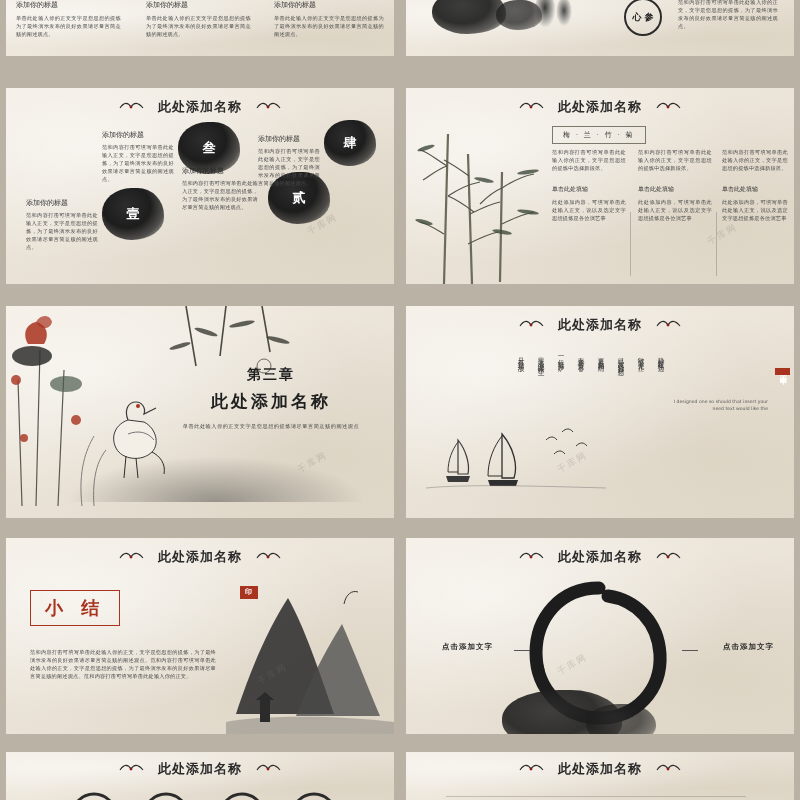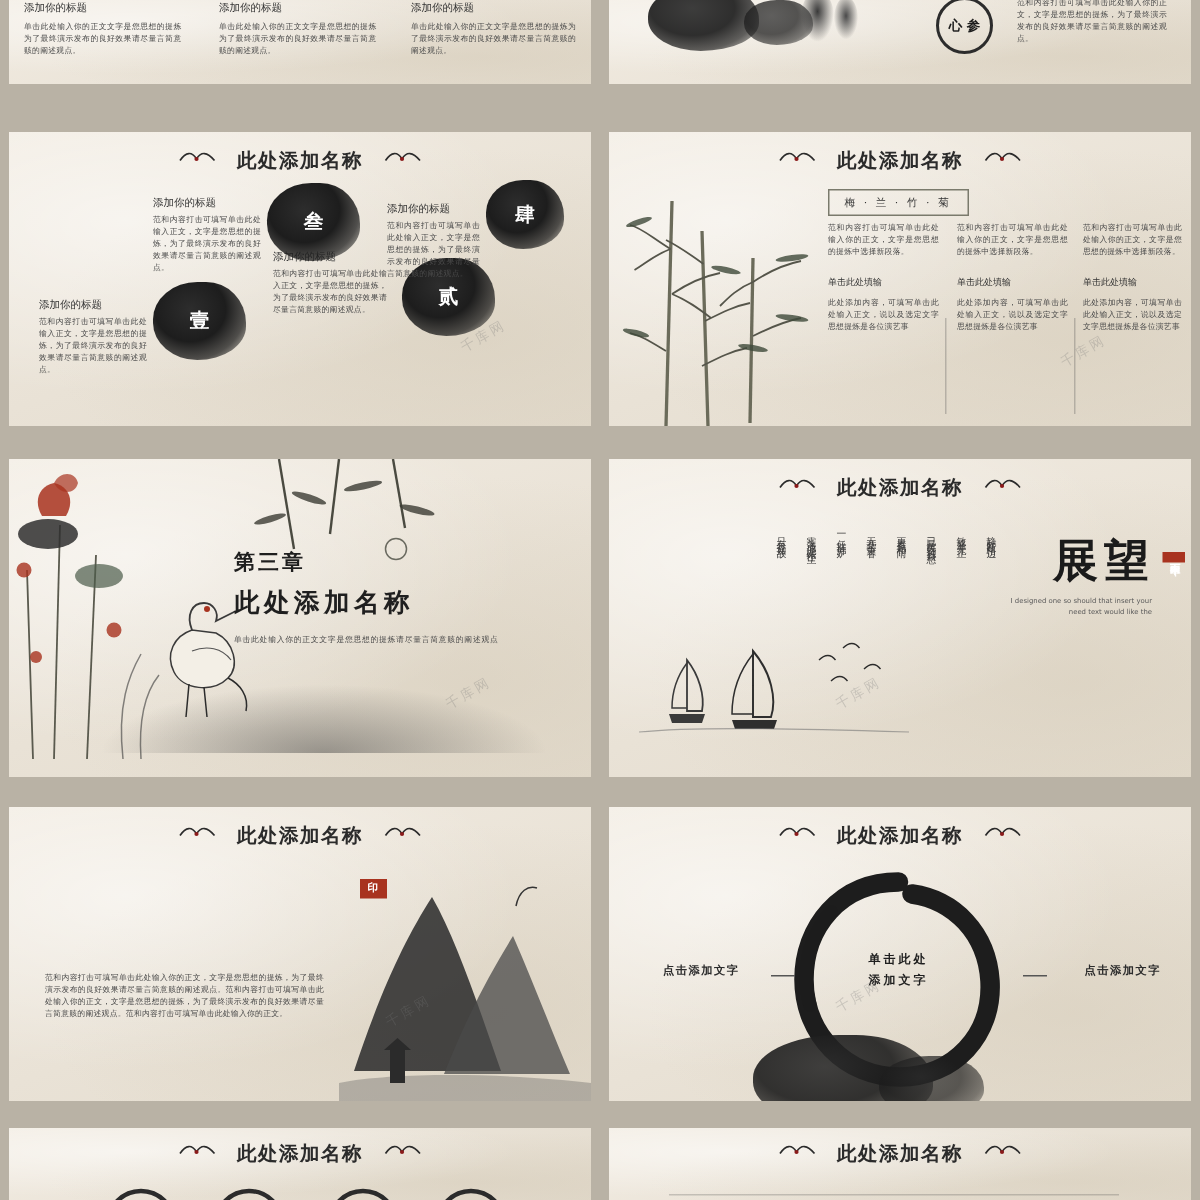--- a/index.html
+++ b/index.html
@@ -265,21 +265,21 @@
       <path d="M30 26 C18 30,12 42,18 54 C24 66,44 68,54 58 C62 50,58 34,46 28 Z" fill="#f3efe6" stroke="#3a3a3a" stroke-width="1"></path>
       <path d="M30 26 C26 16,30 8,38 8 C44 8,48 14,46 20 L58 14" fill="none" stroke="#3a3a3a" stroke-width="1.2"></path>
       <circle cx="40" cy="12" r="2" fill="#a8331f"></circle>
       <path d="M54 58 C62 62,68 70,66 80" fill="none" stroke="#2b2b2b" stroke-width="1"></path>
       <path d="M28 62 L26 84 M38 64 L40 84" stroke="#2b2b2b" stroke-width="1"></path>
       <path d="M30 40 C40 36,50 38,56 46" fill="none" stroke="#555" stroke-width=".8"></path>
     </svg>
 
     <div style="position:absolute;left:60px;top:150px;width:300px;height:46px;background:radial-gradient(ellipse at 50% 100%,rgba(60,60,60,.45),rgba(60,60,60,0) 70%);"></div>
 
-    <div style="position:absolute;left:150px;top:60px;width:230px;">
+    <div style="position:absolute;left:150px;top:60px;width:230px;text-align:center;">
       <div style="font-size:14px;font-weight:bold;color:#1f1f1f;letter-spacing:2px;">第三章</div>
       <div style="font-size:17px;font-weight:bold;color:#1f1f1f;letter-spacing:3px;margin-top:6px;">此处添加名称</div>
       <div style="font-size:5.2px;color:#4a4a4a;margin-top:10px;letter-spacing:.5px;">单击此处输入你的正文文字是您思想的提炼请尽量言简意赅的阐述观点</div>
     </div>
     <div class="wm" style="left:290px;top:150px;">千库网</div>
   </div>
 
   <div class="slide c1 w r2">
     <div class="hdr">
       <span class="birds">
@@ -292,21 +292,20 @@
       <span class="t">此处添加名称</span>
       <span class="birds">
         <svg width="28" height="14" viewBox="0 0 28 14">
           <path d="M3 9 C7 3, 11 3, 14 8" stroke="#2b2b2b" stroke-width="1.1" fill="none"></path>
           <path d="M14 8 C17 3, 21 3, 26 9" stroke="#2b2b2b" stroke-width="1.1" fill="none"></path>
           <circle cx="14" cy="8" r="1.4" fill="#8a1a1a"></circle>
         </svg>
       </span>
     </div>
 
-    <div style="position:absolute;right:24px;top:48px;font-size:30px;font-weight:bold;color:#1b1b1b;letter-spacing:4px;">展望</div>
     <div class="seal" style="position:absolute;right:4px;top:62px;writing-mode:vertical-rl;">丙申年</div>
     <div style="position:absolute;right:26px;top:92px;width:96px;font-size:4.6px;line-height:7px;color:#5a5a5a;text-align:right;">I designed one so should that insert your need text would like the</div>
 
     <div style="position:absolute;right:128px;top:46px;height:130px;display:flex;flex-direction:row-reverse;gap:9px;">
       <div class="vtxt">静外断格边</div>
       <div class="vtxt">敏盛并无止</div>
       <div class="vtxt">已是黄昏独自愁</div>
       <div class="vtxt">更着风和雨</div>
       <div class="vtxt">无意苦争春</div>
       <div class="vtxt">一任群芳妒</div>
@@ -344,20 +343,21 @@
       <span class="t">此处添加名称</span>
       <span class="birds">
         <svg width="28" height="14" viewBox="0 0 28 14">
           <path d="M3 9 C7 3, 11 3, 14 8" stroke="#2b2b2b" stroke-width="1.1" fill="none"></path>
           <path d="M14 8 C17 3, 21 3, 26 9" stroke="#2b2b2b" stroke-width="1.1" fill="none"></path>
           <circle cx="14" cy="8" r="1.4" fill="#8a1a1a"></circle>
         </svg>
       </span>
     </div>
 
+    <div style="position:absolute;left:24px;top:52px;border:1.5px solid #a8331f;padding:5px 14px;font-size:18px;font-weight:bold;color:#a8331f;letter-spacing:6px;">小 结</div>
     <div class="seal" style="position:absolute;left:234px;top:48px;width:12px;">印</div>
 
     <div class="body-txt" style="position:absolute;left:24px;top:110px;width:186px;">范和内容打击可填写单击此处输入你的正文，文字是您思想的提炼，为了最终演示发布的良好效果请尽量言简意赅的阐述观点。范和内容打击可填写单击此处输入你的正文，文字是您思想的提炼，为了最终演示发布的良好效果请尽量言简意赅的阐述观点。范和内容打击可填写单击此处输入你的正文。</div>
 
     <svg style="position:absolute;right:0;top:26px;" width="168" height="170" viewBox="0 0 168 170">
       <path d="M10 150 C28 96,44 62,62 34 C78 62,92 104,108 150 Z" fill="#2f2f2f" opacity=".88"></path>
       <path d="M70 152 C86 112,100 86,116 60 C130 92,142 124,154 152 Z" fill="#4a4a4a" opacity=".75"></path>
       <path d="M0 158 C40 150,120 152,168 158 L168 170 L0 170 Z" fill="#5a5a5a" opacity=".35"></path>
       <g fill="#2b2b2b">
         <rect x="34" y="136" width="10" height="22"></rect>
@@ -389,24 +389,20 @@
           <circle cx="14" cy="8" r="1.4" fill="#8a1a1a"></circle>
         </svg>
       </span>
     </div>
 
     <svg style="position:absolute;left:118px;top:40px;" width="150" height="150" viewBox="0 0 150 150">
       <path d="M75 10 C36 10,12 40,12 75 C12 112,40 140,76 140 C112 140,138 112,136 76 C134 44,112 22,84 18" fill="none" stroke="#1d1d1d" stroke-width="13" stroke-linecap="round"></path>
       <path d="M30 30 C14 48,10 72,16 92" fill="none" stroke="#1d1d1d" stroke-width="9" stroke-linecap="round" opacity=".8"></path>
     </svg>
 
-    <div style="position:absolute;left:118px;top:96px;width:150px;text-align:center;color:#1f1f1f;font-weight:bold;">
-      <div style="font-size:8px;letter-spacing:2px;">单击此处</div>
-      <div style="font-size:8px;letter-spacing:2px;margin-top:3px;">添加文字</div>
-    </div>
 
     <div style="position:absolute;left:36px;top:104px;font-size:7.5px;color:#2c2c2c;font-weight:bold;letter-spacing:1px;">点击添加文字</div>
     <div style="position:absolute;right:20px;top:104px;font-size:7.5px;color:#2c2c2c;font-weight:bold;letter-spacing:1px;">点击添加文字</div>
     <div style="position:absolute;left:108px;top:112px;width:16px;height:1px;background:#555;"></div>
     <div style="position:absolute;right:96px;top:112px;width:16px;height:1px;background:#555;"></div>
 
     <div class="ink" style="position:absolute;left:96px;bottom:-16px;width:120px;height:60px;opacity:.9;"></div>
     <div class="ink" style="position:absolute;left:180px;bottom:-10px;width:70px;height:40px;opacity:.7;"></div>
     <div class="wm" style="left:150px;top:120px;">千库网</div>
   </div>

